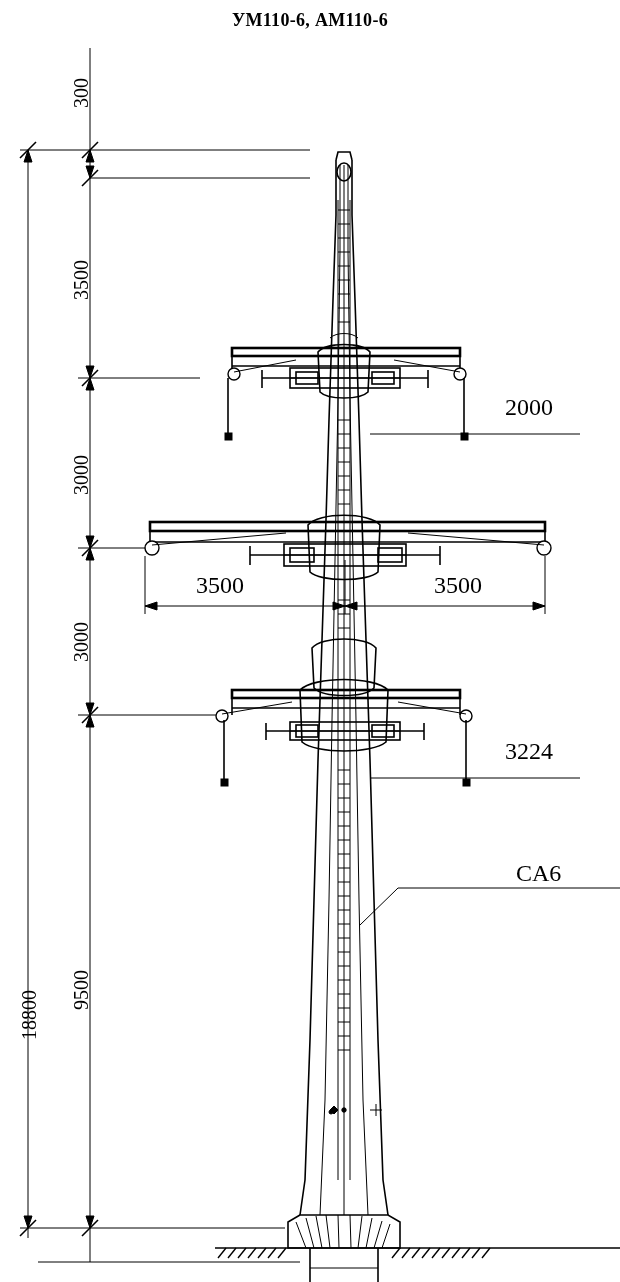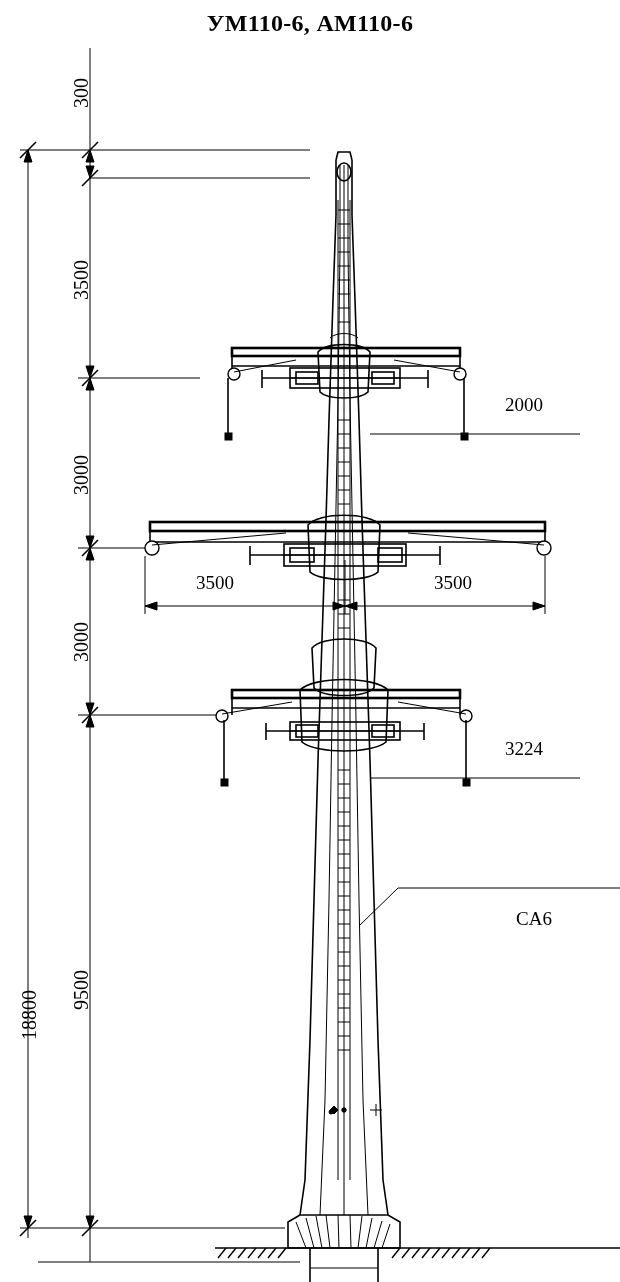--- a/index.html
+++ b/index.html
@@ -1,21 +1,21 @@
 <!DOCTYPE html>
 <html><head>
 <meta charset="utf-8">
 <style>
   html,body{margin:0;padding:0;background:#ffffff;}
   body{width:620px;height:1282px;position:relative;overflow:hidden;
        font-family:"Liberation Serif", serif;color:#000;}
   #stage{position:absolute;left:0;top:0;width:620px;height:1282px;}
   .title{position:absolute;top:10px;left:0;width:620px;text-align:center;
-         font-size:24px;font-weight:bold;letter-spacing:.3px;}
-  .lbl{position:absolute;font-size:19px;white-space:nowrap;}
+         font-size:18px;font-weight:bold;letter-spacing:.3px;}
+  .lbl{position:absolute;font-size:24px;white-space:nowrap;}
   .vlbl{position:absolute;font-size:20px;white-space:nowrap;
         transform-origin:0 0;transform:rotate(-90deg);}
   svg{position:absolute;left:0;top:0;}
   .ln{stroke:#000;fill:none;}
   .thin{stroke-width:1;}
   .med{stroke-width:1.6;}
   .thick{stroke-width:2.6;}
   .hatch{stroke:#000;stroke-width:1.4;}
   .dot{fill:#000;}
   .wh{fill:#fff;stroke:#000;stroke-width:1.4;}
@@ -287,15 +287,15 @@
   <div class="vlbl" style="left:18px;top:1040px;">18800</div>
 
   <div class="lbl" style="left:505px;top:394px;">2000</div>
 
   <div class="lbl" style="left:196px;top:572px;">3500</div>
 
   <div class="lbl" style="left:434px;top:572px;">3500</div>
 
   <div class="lbl" style="left:505px;top:738px;">3224</div>
 
-  <div class="lbl" style="left:516px;top:860px;margin-top:48px;">CA6</div>
+  <div class="lbl" style="left:516px;top:860px;">CA6</div>
 
 </div>
 
 </body></html>

